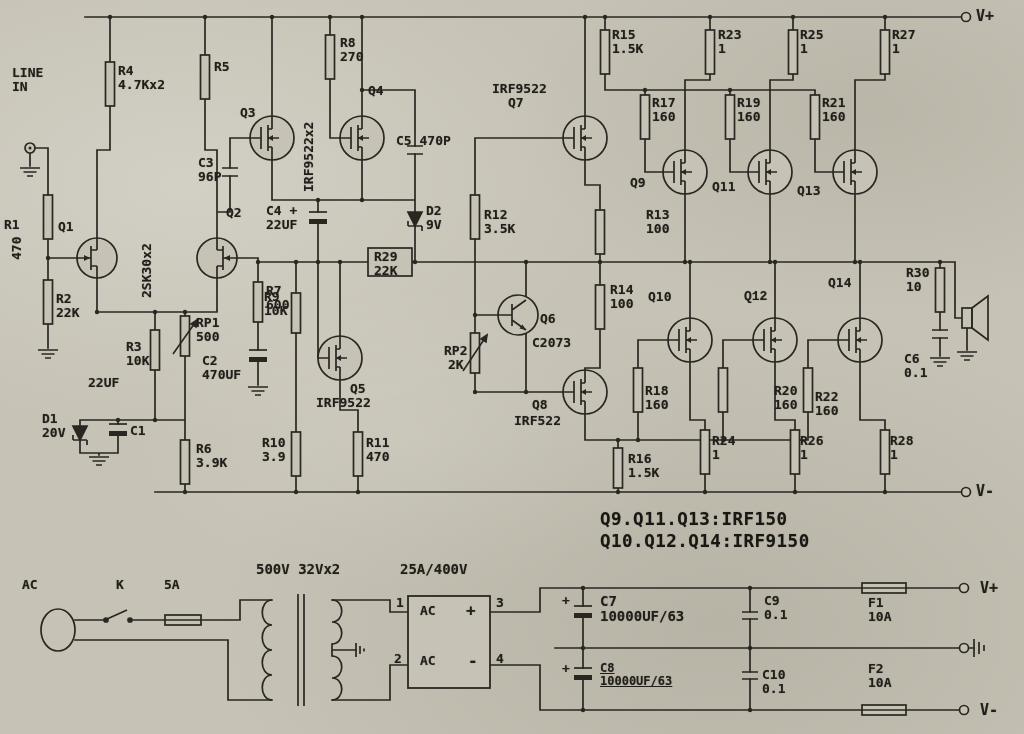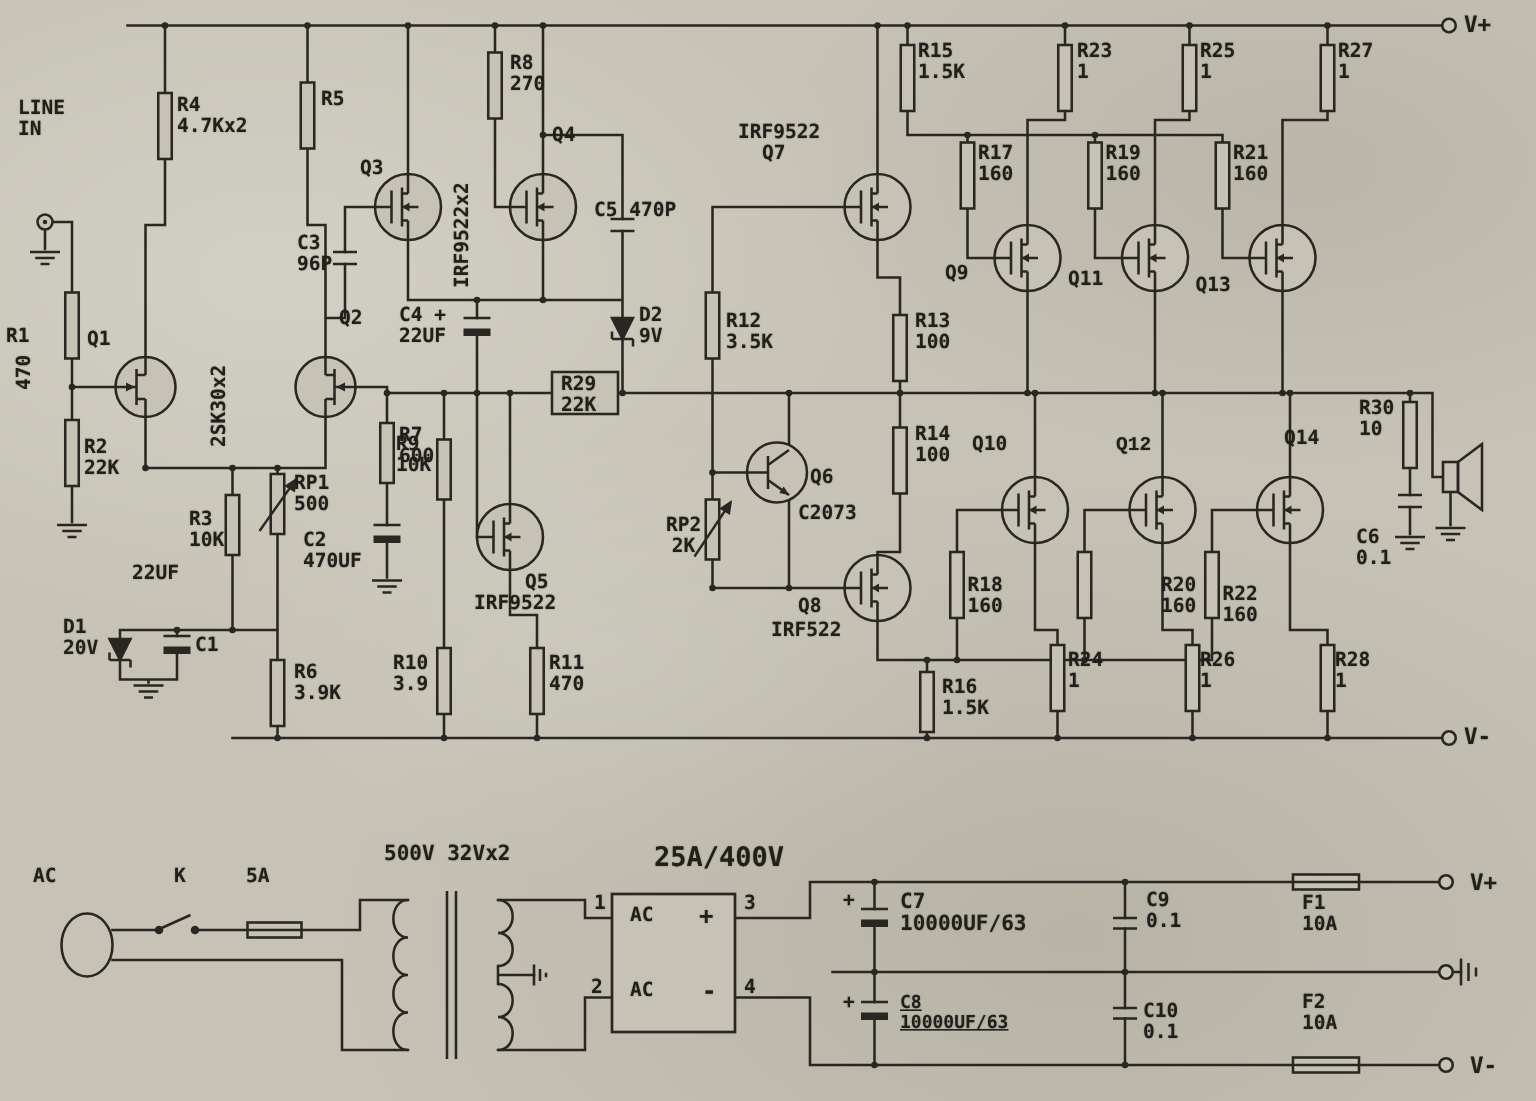--- a/index.html
+++ b/index.html
@@ -302,20 +302,22 @@
     <circle cx="583" cy="588" r="2.2"></circle>
         <circle cx="750" cy="588" r="2.2"></circle>
         <circle cx="583" cy="648" r="2.2"></circle>
         <circle cx="750" cy="648" r="2.2"></circle>
         <circle cx="583" cy="710" r="2.2"></circle>
         <circle cx="750" cy="710" r="2.2"></circle>
   </g>
 </svg>
 
 <div id="label-layer">
+  <div class="sch-note" style="left:600px;top:509px">Q9.Q11.Q13:IRF150</div>
+  <div class="sch-note" style="left:600px;top:531px">Q10.Q12.Q14:IRF9150</div>
 <div class="sch-label" style="left: 12px; top: 66px;">LINE
 IN</div>
       <div class="sch-label" style="left: 4px; top: 218px;">R1</div>
       <div class="sch-label vert" style="left: 10px; top: 260px;">470</div>
       <div class="sch-label" style="left: 58px; top: 220px;">Q1</div>
       <div class="sch-label" style="left: 56px; top: 292px;">R2
 22K</div>
       <div class="sch-label vert" style="left: 140px; top: 298px;">2SK30x2</div>
       <div class="sch-label" style="left: 196px; top: 316px;">RP1
 500</div>
@@ -377,27 +379,27 @@
 1</div>
       <div class="sch-label" style="left: 652px; top: 96px;">R17
 160</div>
       <div class="sch-label" style="left: 737px; top: 96px;">R19
 160</div>
       <div class="sch-label" style="left: 822px; top: 96px;">R21
 160</div>
       <div class="sch-label" style="left: 630px; top: 176px;">Q9</div>
       <div class="sch-label" style="left: 712px; top: 180px;">Q11</div>
       <div class="sch-label" style="left: 797px; top: 184px;">Q13</div>
-      <div class="sch-label" style="left: 610px; top: 208px;">R13
+      <div class="sch-label" style="left: 646px; top: 208px;">R13
 100</div>
       <div class="sch-label" style="left: 610px; top: 283px;">R14
 100</div>
       <div class="sch-label" style="left: 648px; top: 290px;">Q10</div>
       <div class="sch-label" style="left: 744px; top: 290px; font-family: Liberation Mono, monospace;">Q12</div>
-      <div class="sch-label" style="left: 828px; top: 286px; margin-left: 28px;">Q14</div>
+      <div class="sch-label" style="left: 828px; top: 276px;">Q14</div>
       <div class="sch-label" style="left: 645px; top: 384px;">R18
 160</div>
       <div class="sch-label" style="left: 730px; top: 384px; padding-left: 44px;">R20
 160</div>
       <div class="sch-label" style="left: 815px; top: 390px;">R22
 160</div>
       <div class="sch-label" style="left: 628px; top: 452px;">R16
 1.5K</div>
       <div class="sch-label" style="left: 712px; top: 434px;">R24
 1</div>
@@ -408,21 +410,21 @@
       <div class="sch-label" style="left: 906px; top: 266px;">R30
 10</div>
       <div class="sch-label" style="left: 904px; top: 352px;">C6
 0.1</div>
       <div class="sch-label" style="font-size: 15px; left: 976px; top: 8px;">V+</div>
       <div class="sch-label" style="font-size: 15px; left: 976px; top: 483px;">V-</div>
       <div class="sch-label" style="left: 22px; top: 578px;">AC</div>
       <div class="sch-label" style="left: 116px; top: 578px;">K</div>
       <div class="sch-label" style="left: 164px; top: 578px;">5A</div>
       <div class="sch-label" style="font-size: 14px; left: 256px; top: 562px;">500V 32Vx2</div>
-      <div class="sch-label" style="font-size: 18px; left: 436px; top: 562px;">25A/400V</div>
+      <div class="sch-label" style="font-size: 14px; left: 400px; top: 562px;">25A/400V</div>
       <div class="sch-label" style="left: 420px; top: 604px;">AC</div>
       <div class="sch-label" style="font-size: 16px; left: 466px; top: 602px;">+</div>
       <div class="sch-label" style="left: 420px; top: 654px;">AC</div>
       <div class="sch-label" style="font-size: 16px; left: 468px; top: 652px;">-</div>
       <div class="sch-label" style="left: 396px; top: 596px;">1</div>
       <div class="sch-label" style="left: 394px; top: 652px;">2</div>
       <div class="sch-label" style="left: 496px; top: 596px;">3</div>
       <div class="sch-label" style="left: 496px; top: 652px;">4</div>
       <div class="sch-label" style="font-size: 14px; left: 600px; top: 594px;">C7
 10000UF/63</div>

